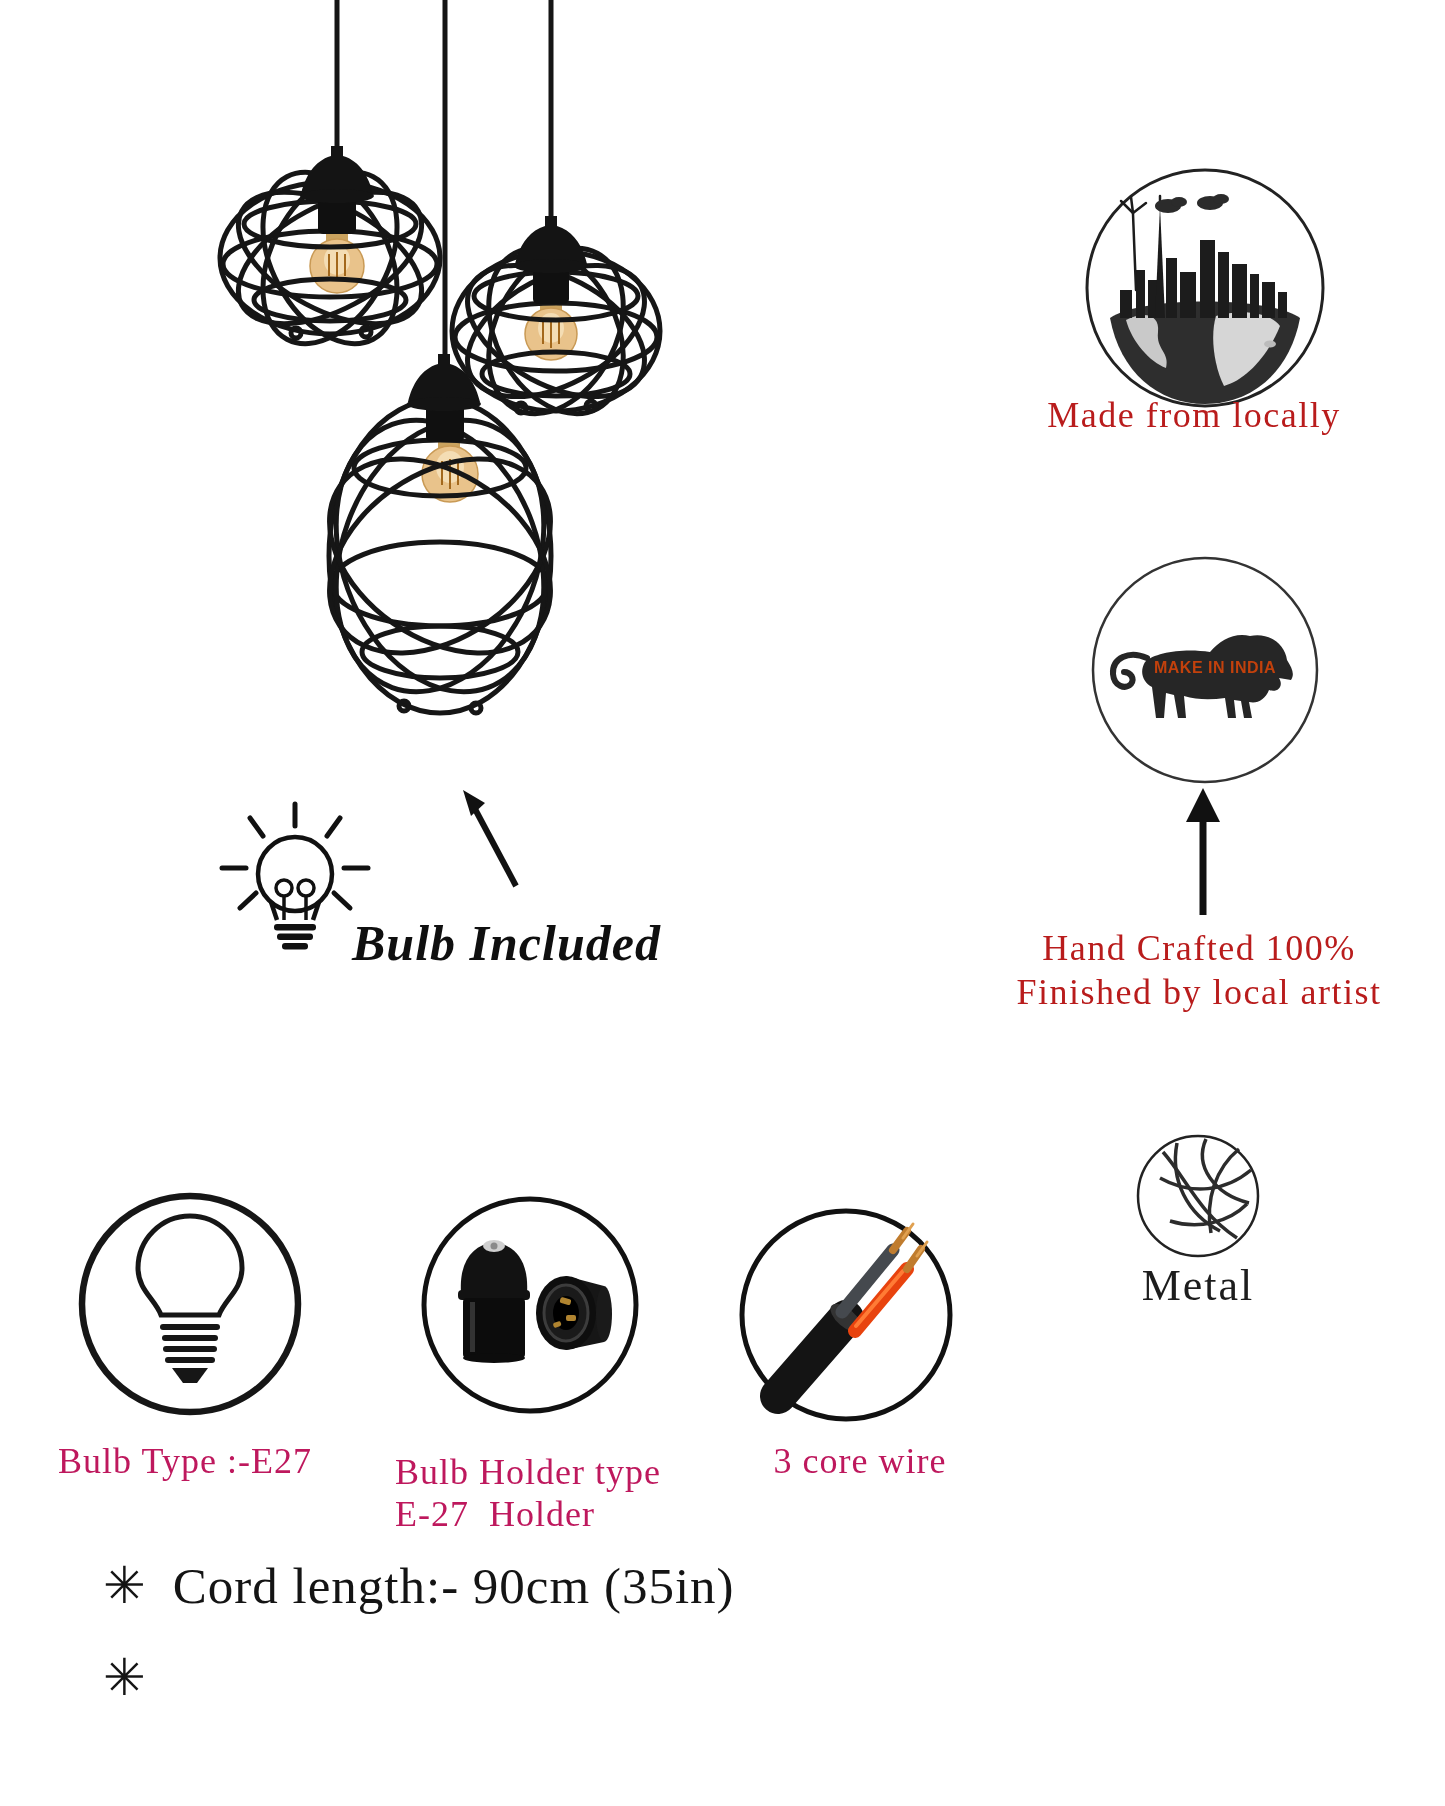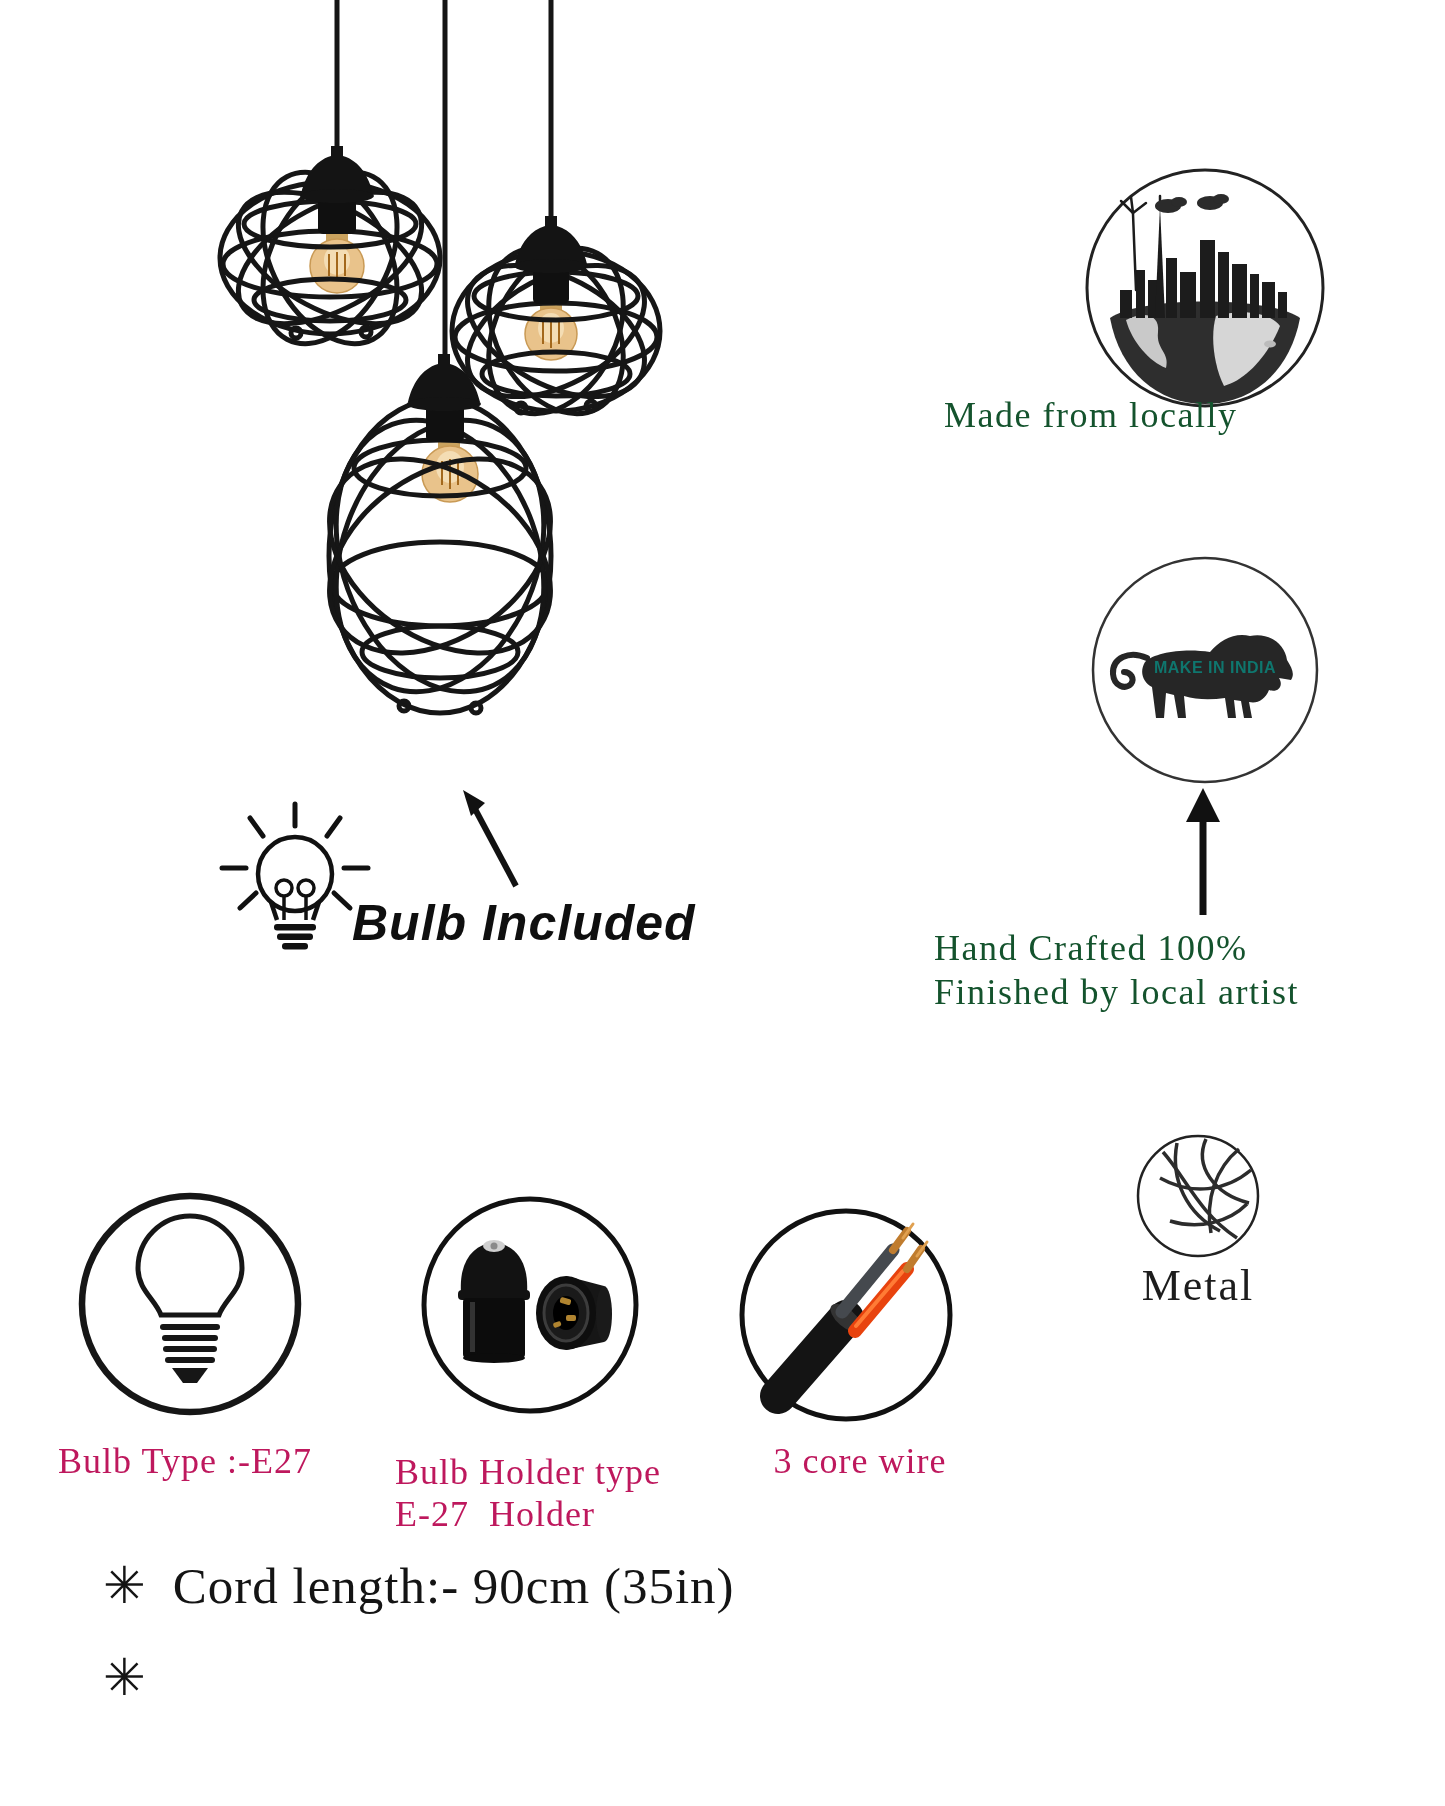--- a/index.html
+++ b/index.html
@@ -1,24 +1,24 @@
 <!DOCTYPE html>
 <html><head>
 <meta charset="utf-8">
 <style>
   html,body{margin:0;padding:0;background:#fff;}
   .canvas{position:relative;width:1445px;height:1806px;background:#ffffff;overflow:hidden;
           font-family:"Liberation Serif", serif;color:#1a1a1a;}
   .art{position:absolute;left:0;top:0;}
   .txt{position:absolute;}
-  .caption{font-size:36px;line-height:44px;letter-spacing:1.5px;color:#14532d;}
-  .bulb-included{font-family:Liberation Sans, sans-serif;font-style:italic;font-weight:700;
-                 font-size:50px;letter-spacing:1px;color:#0f0f0f;}
+  .caption{font-size:36px;line-height:44px;letter-spacing:1.5px;text-align:center;color:#b91c1c;}
+  .bulb-included{font-family:Liberation Serif, serif;font-style:italic;font-weight:700;
+                 font-size:50px;letter-spacing:1px;color:#0f0f0f;margin-top:20px;}
   .mii-text{font-family:"Liberation Sans", sans-serif;font-weight:700;font-size:16px;
-            letter-spacing:0.5px;color:#0f766e;text-align:center;}
+            letter-spacing:0.5px;color:#c2410c;text-align:center;}
   .metal{font-size:44px;letter-spacing:2px;text-align:center;color:#1d1d1d;}
   .feature-label{font-size:36px;letter-spacing:1px;color:#be185d;line-height:42px;}
   .center{text-align:center;}
   .pre{white-space:pre;}
   .spec-row{position:absolute;display:flex;align-items:baseline;font-size:51px;
             letter-spacing:1px;color:#141414;}
   .spec-bullet{margin-right:26px;}
 </style>
 </head>
 <body>

